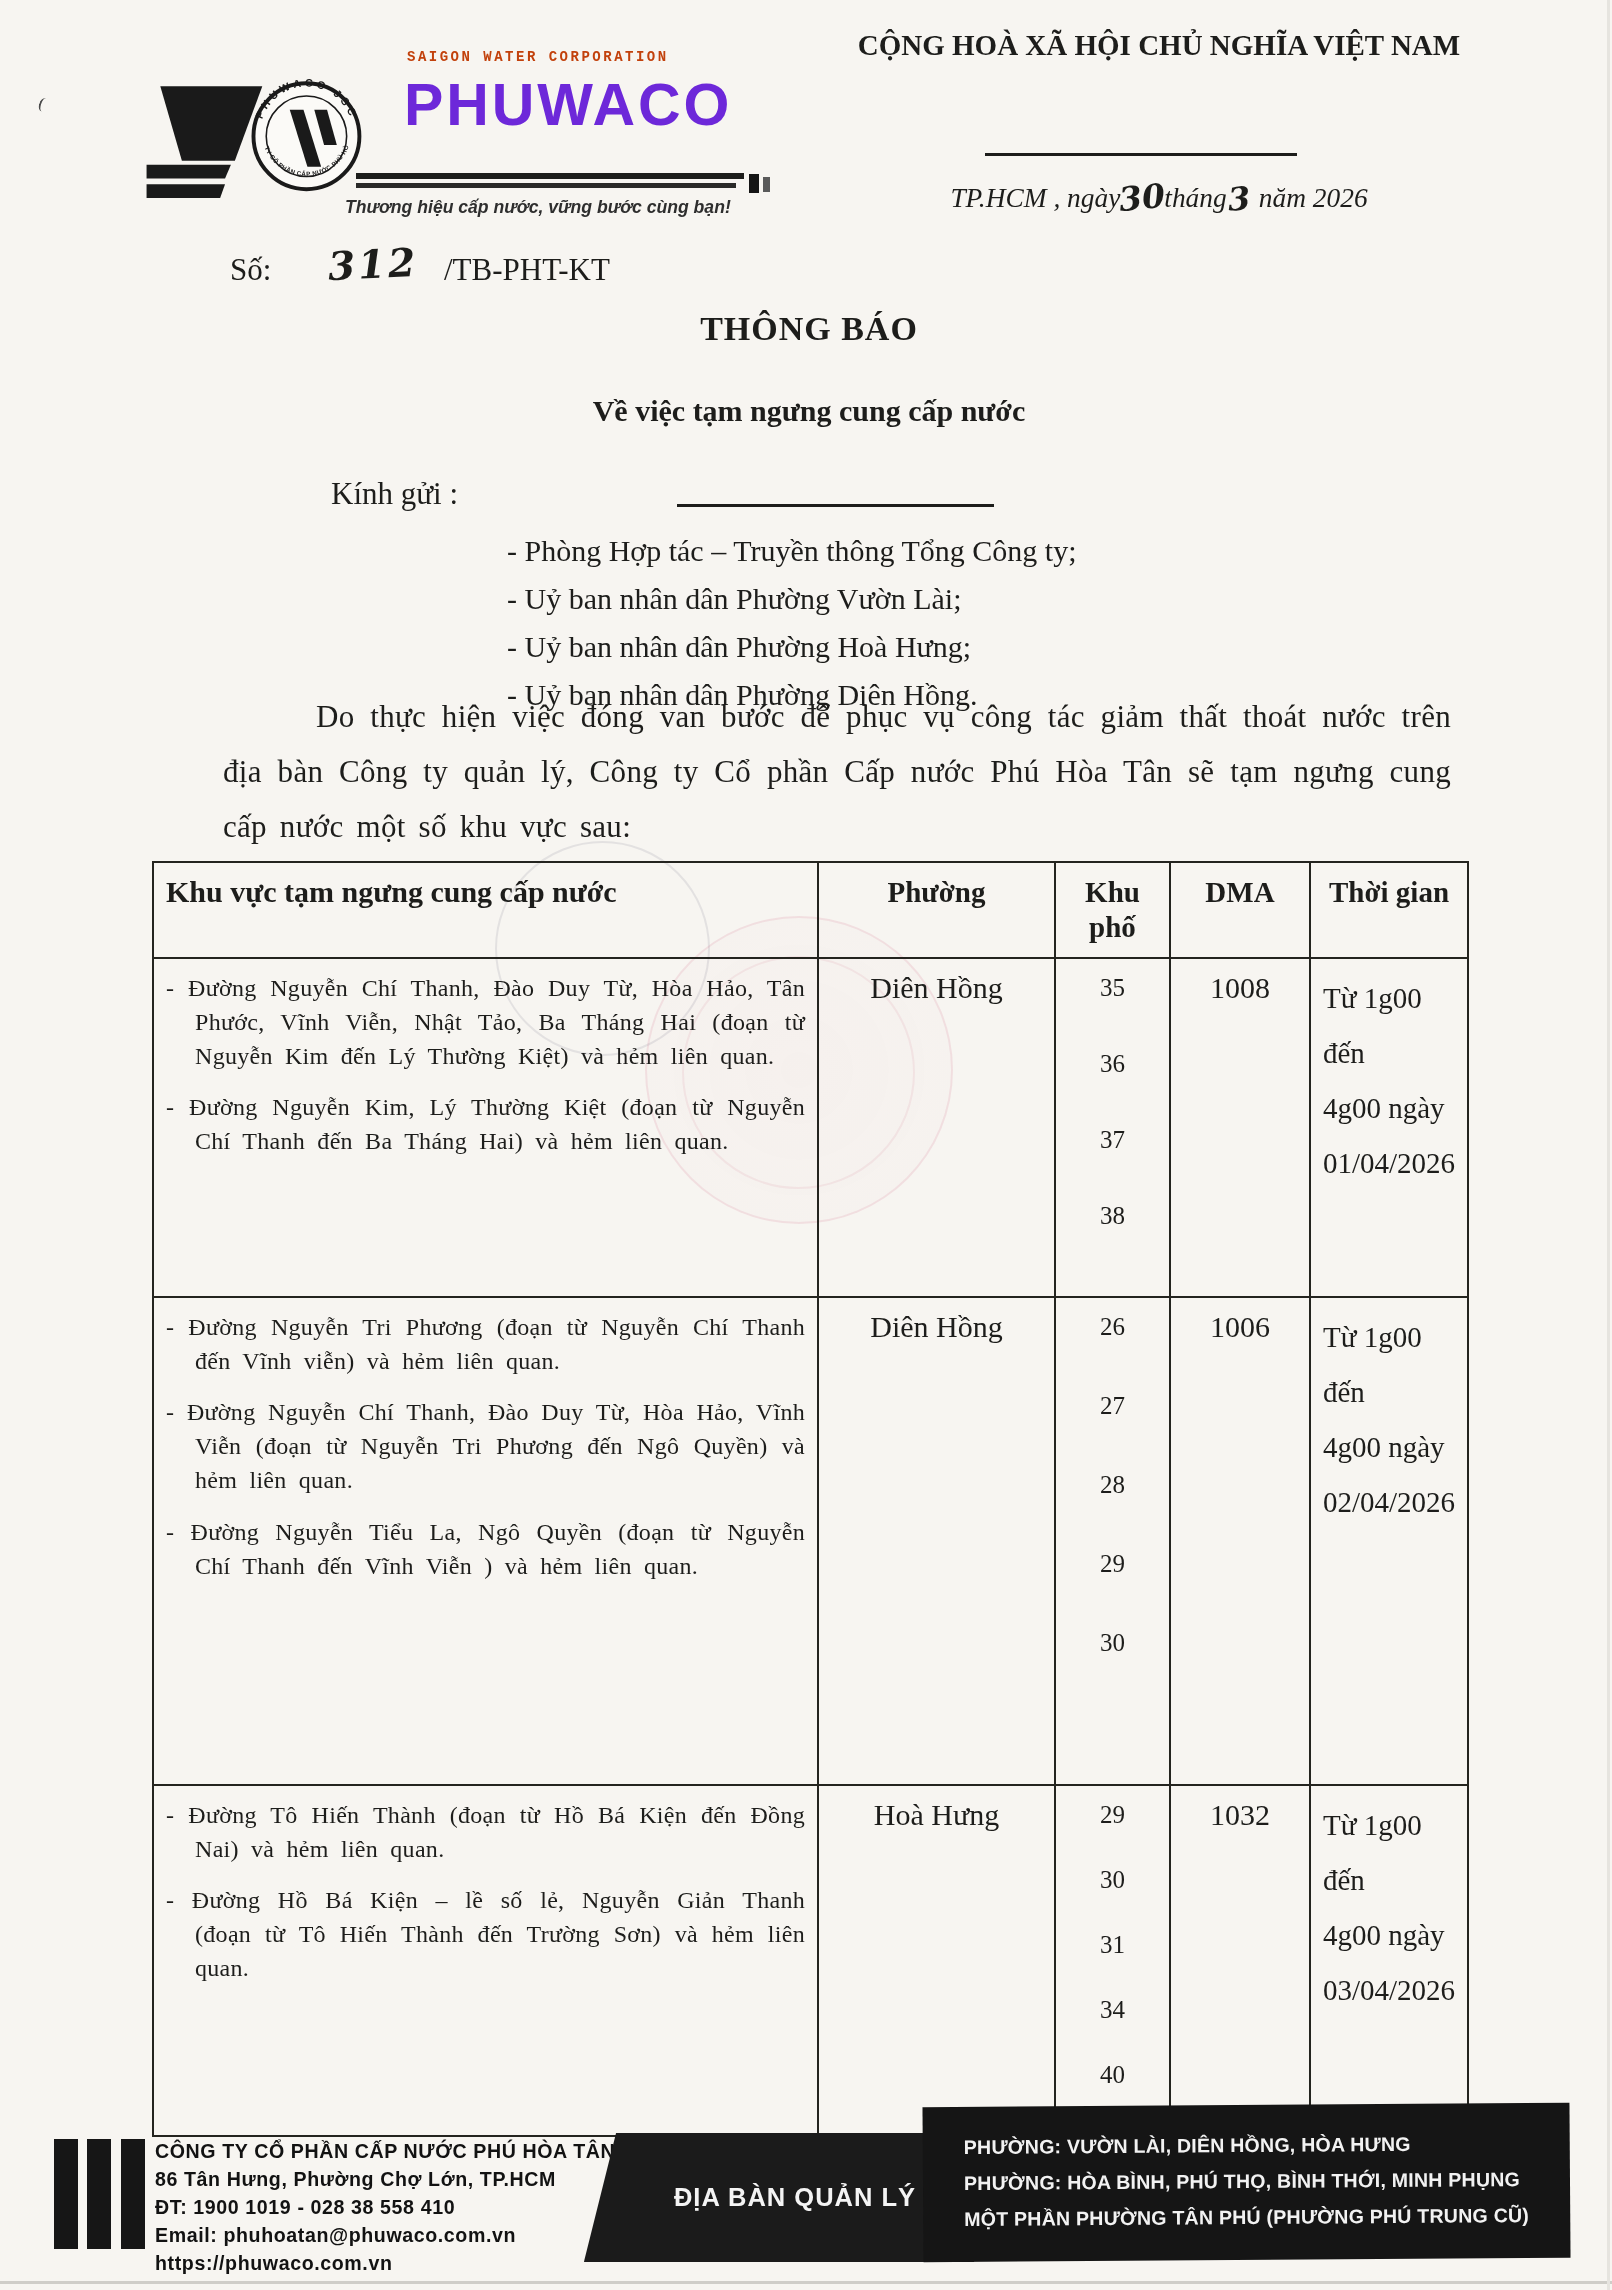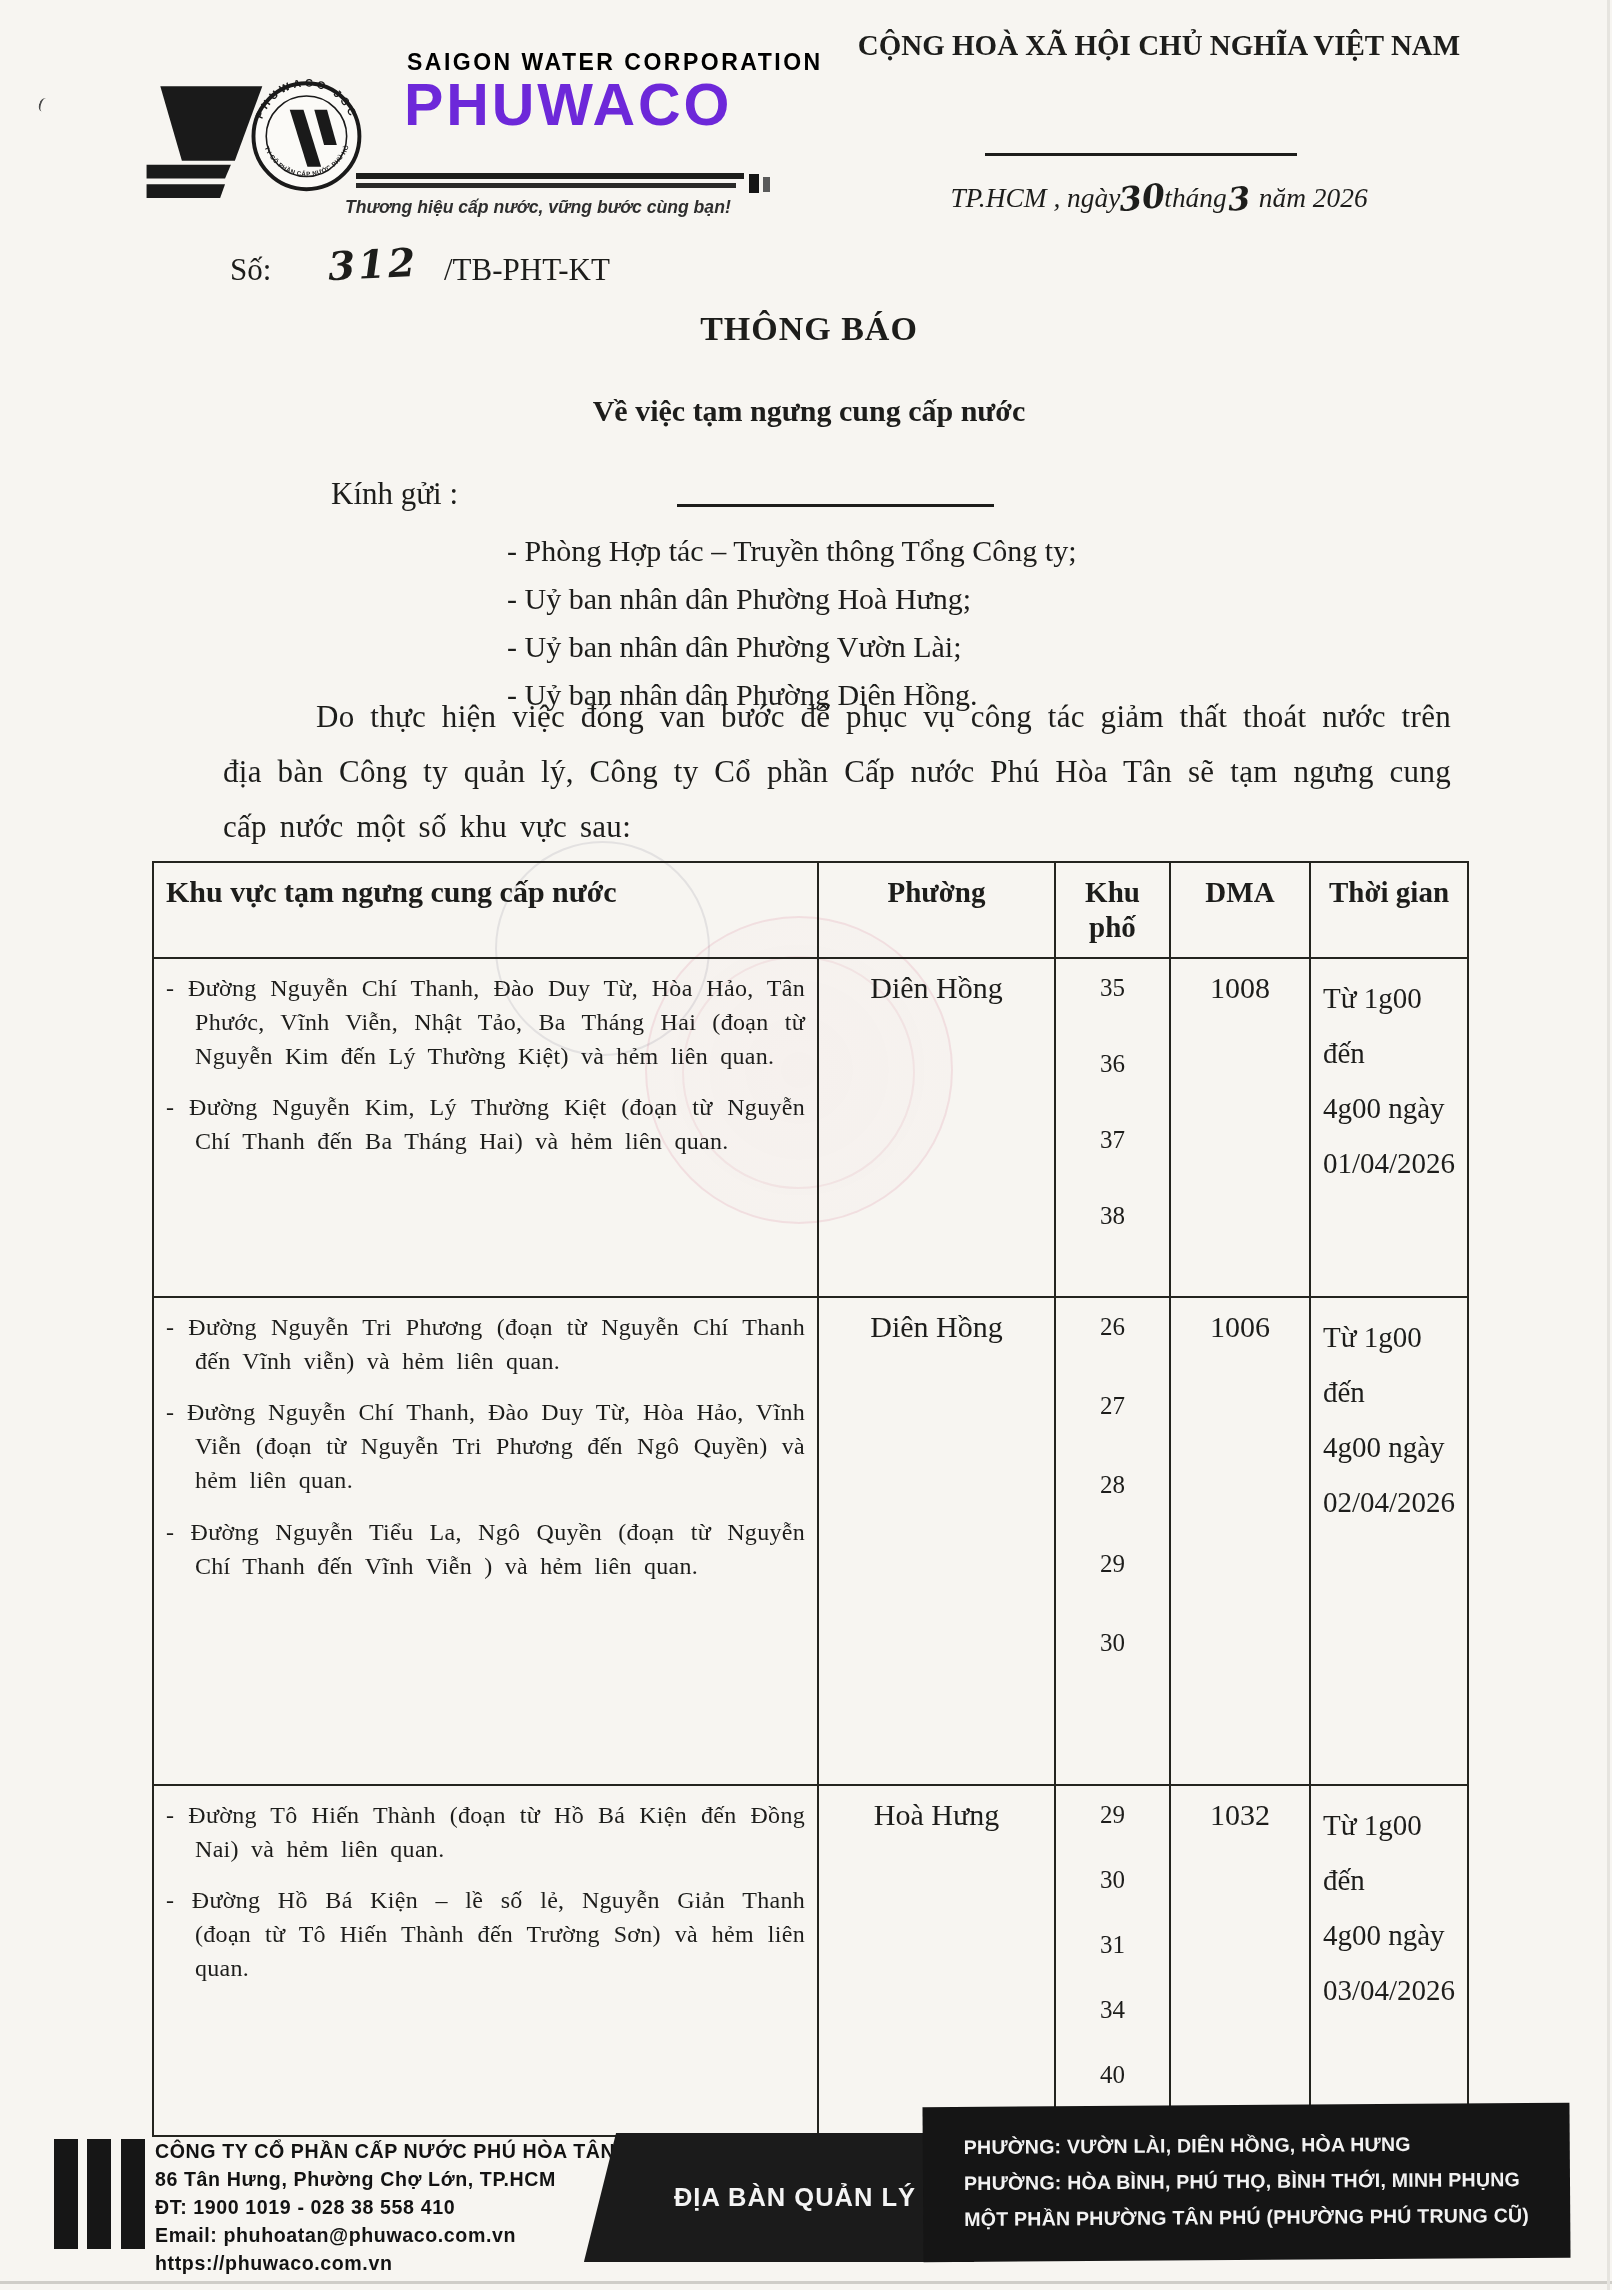--- a/index.html
+++ b/index.html
@@ -3,22 +3,22 @@
 <meta charset="utf-8">
 <style>
   html,body{margin:0;padding:0;background:#e8e6e1;}
   .page{
     position:relative;width:1612px;height:2291px;margin:0 auto;
     background:#f7f5f1;overflow:hidden;
     font-family:"Liberation Serif","DejaVu Serif",serif;color:#1d1d1b;
   }
   .abs{position:absolute;}
   
-  .corp-line{left:407px;top:49px;font-family:Liberation Sans, sans-serif;
-    font-weight:bold;font-size:23px;letter-spacing:2.5px;color:#000000;}
+  .corp-line{left:407px;top:49px;font-family:Liberation Mono, monospace;
+    font-weight:bold;font-size:14px;letter-spacing:2.5px;color:#c2410c;}
   .brand{left:404px;top:71px;font-family:"Liberation Sans","DejaVu Sans",sans-serif;
     font-weight:bold;font-size:59px;letter-spacing:2.9px;color:#6d28d9;}
   .brand-ul1{left:356px;top:173px;width:388px;height:5.9px;background:#1d1d1b;}
   .brand-ul2{left:356px;top:183px;width:380px;height:4.9px;background:#2a2a28;}
   .mark1{left:749px;top:174px;width:9.8px;height:18.6px;background:#151515;}
   .mark2{left:763px;top:177px;width:6.9px;height:14.7px;background:#5a5a5a;}
   .tagline{left:345px;top:197px;font-family:"Liberation Sans","DejaVu Sans",sans-serif;
     font-weight:bold;font-style:italic;font-size:17.6px;color:#2e2e2e;}
   .logo-svg{left:125px;top:41px;}
   .edge-mark{left:39px;top:98px;width:7.8px;height:13.7px;border-left:2.9px solid #4a4a4a;
@@ -124,22 +124,22 @@
 
   <div class="abs so-line"><span>Số:</span><span class="hand so-num">312</span><span>/TB-PHT-KT</span></div>
 
   <div class="abs title-main">THÔNG BÁO</div>
   <div class="abs title-sub">Về việc tạm ngưng cung cấp nước</div>
   <div class="abs title-rule"></div>
 
   <div class="abs recip-label">Kính gửi :</div>
   <div class="abs recip-list">
     <div>- Phòng Hợp tác – Truyền thông Tổng Công ty;</div>
+    <div>- Uỷ ban nhân dân Phường Vườn Lài;</div>
     <div>- Uỷ ban nhân dân Phường Hoà Hưng;</div>
-    <div>- Uỷ ban nhân dân Phường Vườn Lài;</div>
     <div>- Uỷ ban nhân dân Phường Diên Hồng.</div>
   </div>
 
   <div class="abs body-par">Do thực hiện việc đóng van bước để phục vụ công tác giảm thất thoát nước trên địa bàn Công ty quản lý, Công ty Cổ phần Cấp nước Phú Hòa Tân sẽ tạm ngưng cung cấp nước một số khu vực sau:</div>
 
   <div class="abs stamp-gray"></div>
   <div class="abs stamp-pink"></div>
   <div class="abs stamp-pink-in"></div>
 
   <table class="main">

